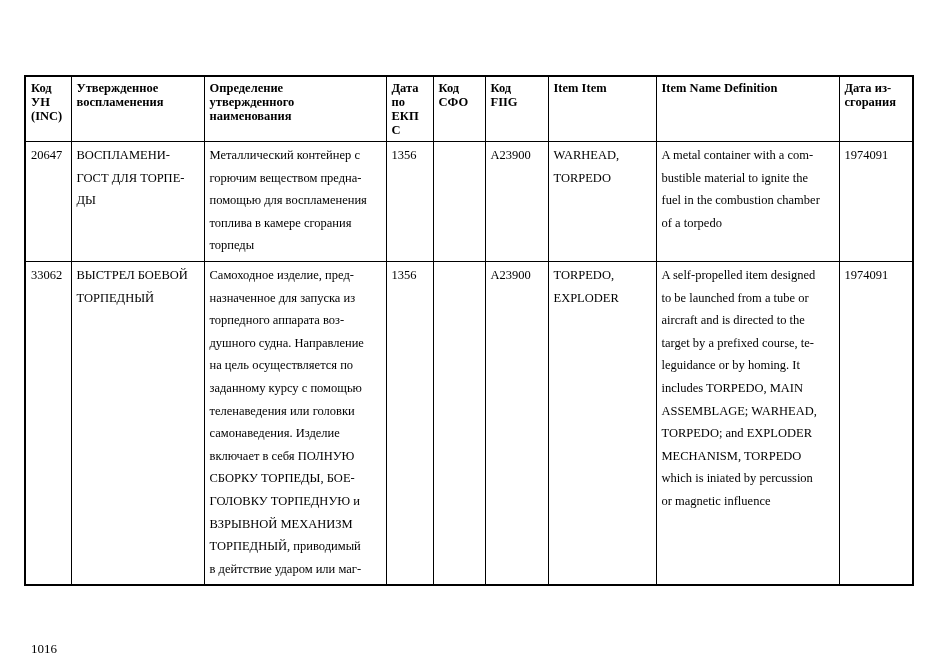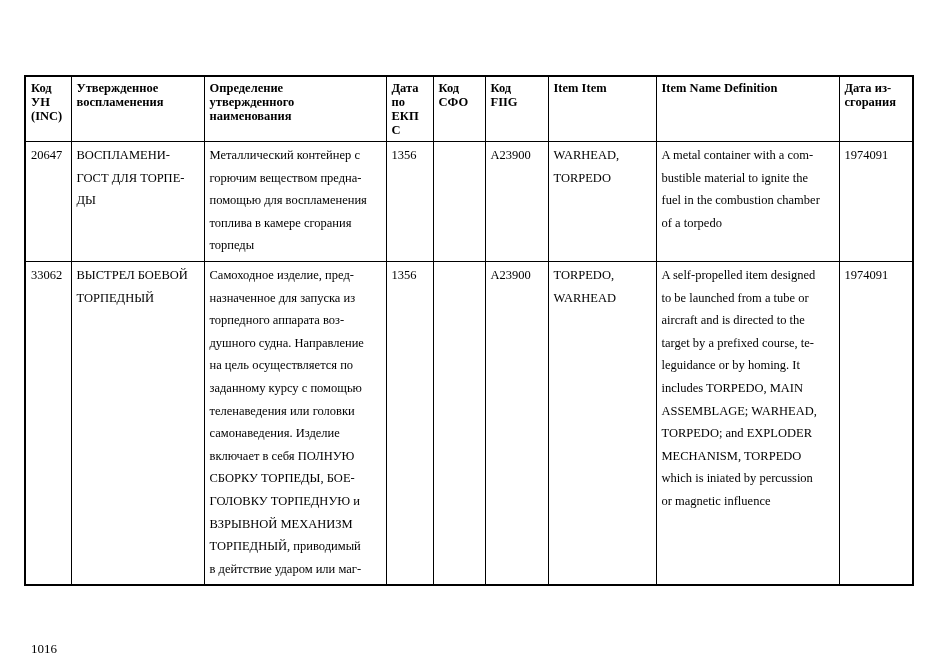--- a/index.html
+++ b/index.html
@@ -144,21 +144,21 @@
 включает в себя ПОЛНУЮ
 СБОРКУ ТОРПЕДЫ, БОЕ-
 ГОЛОВКУ ТОРПЕДНУЮ и
 ВЗРЫВНОЙ МЕХАНИЗМ
 ТОРПЕДНЫЙ, приводимый
 в дейтствие ударом или маг-</td>
         <td>1356</td>
         <td></td>
         <td>A23900</td>
         <td>TORPEDO,
-WARHEAD</td>
+EXPLODER</td>
         <td>A self-propelled item designed
 to be launched from a tube or
 aircraft and is directed to the
 target by a prefixed course, te-
 leguidance or by homing. It
 includes TORPEDO, MAIN
 ASSEMBLAGE; WARHEAD,
 TORPEDO; and EXPLODER
 MECHANISM, TORPEDO
 which is iniated by percussion

